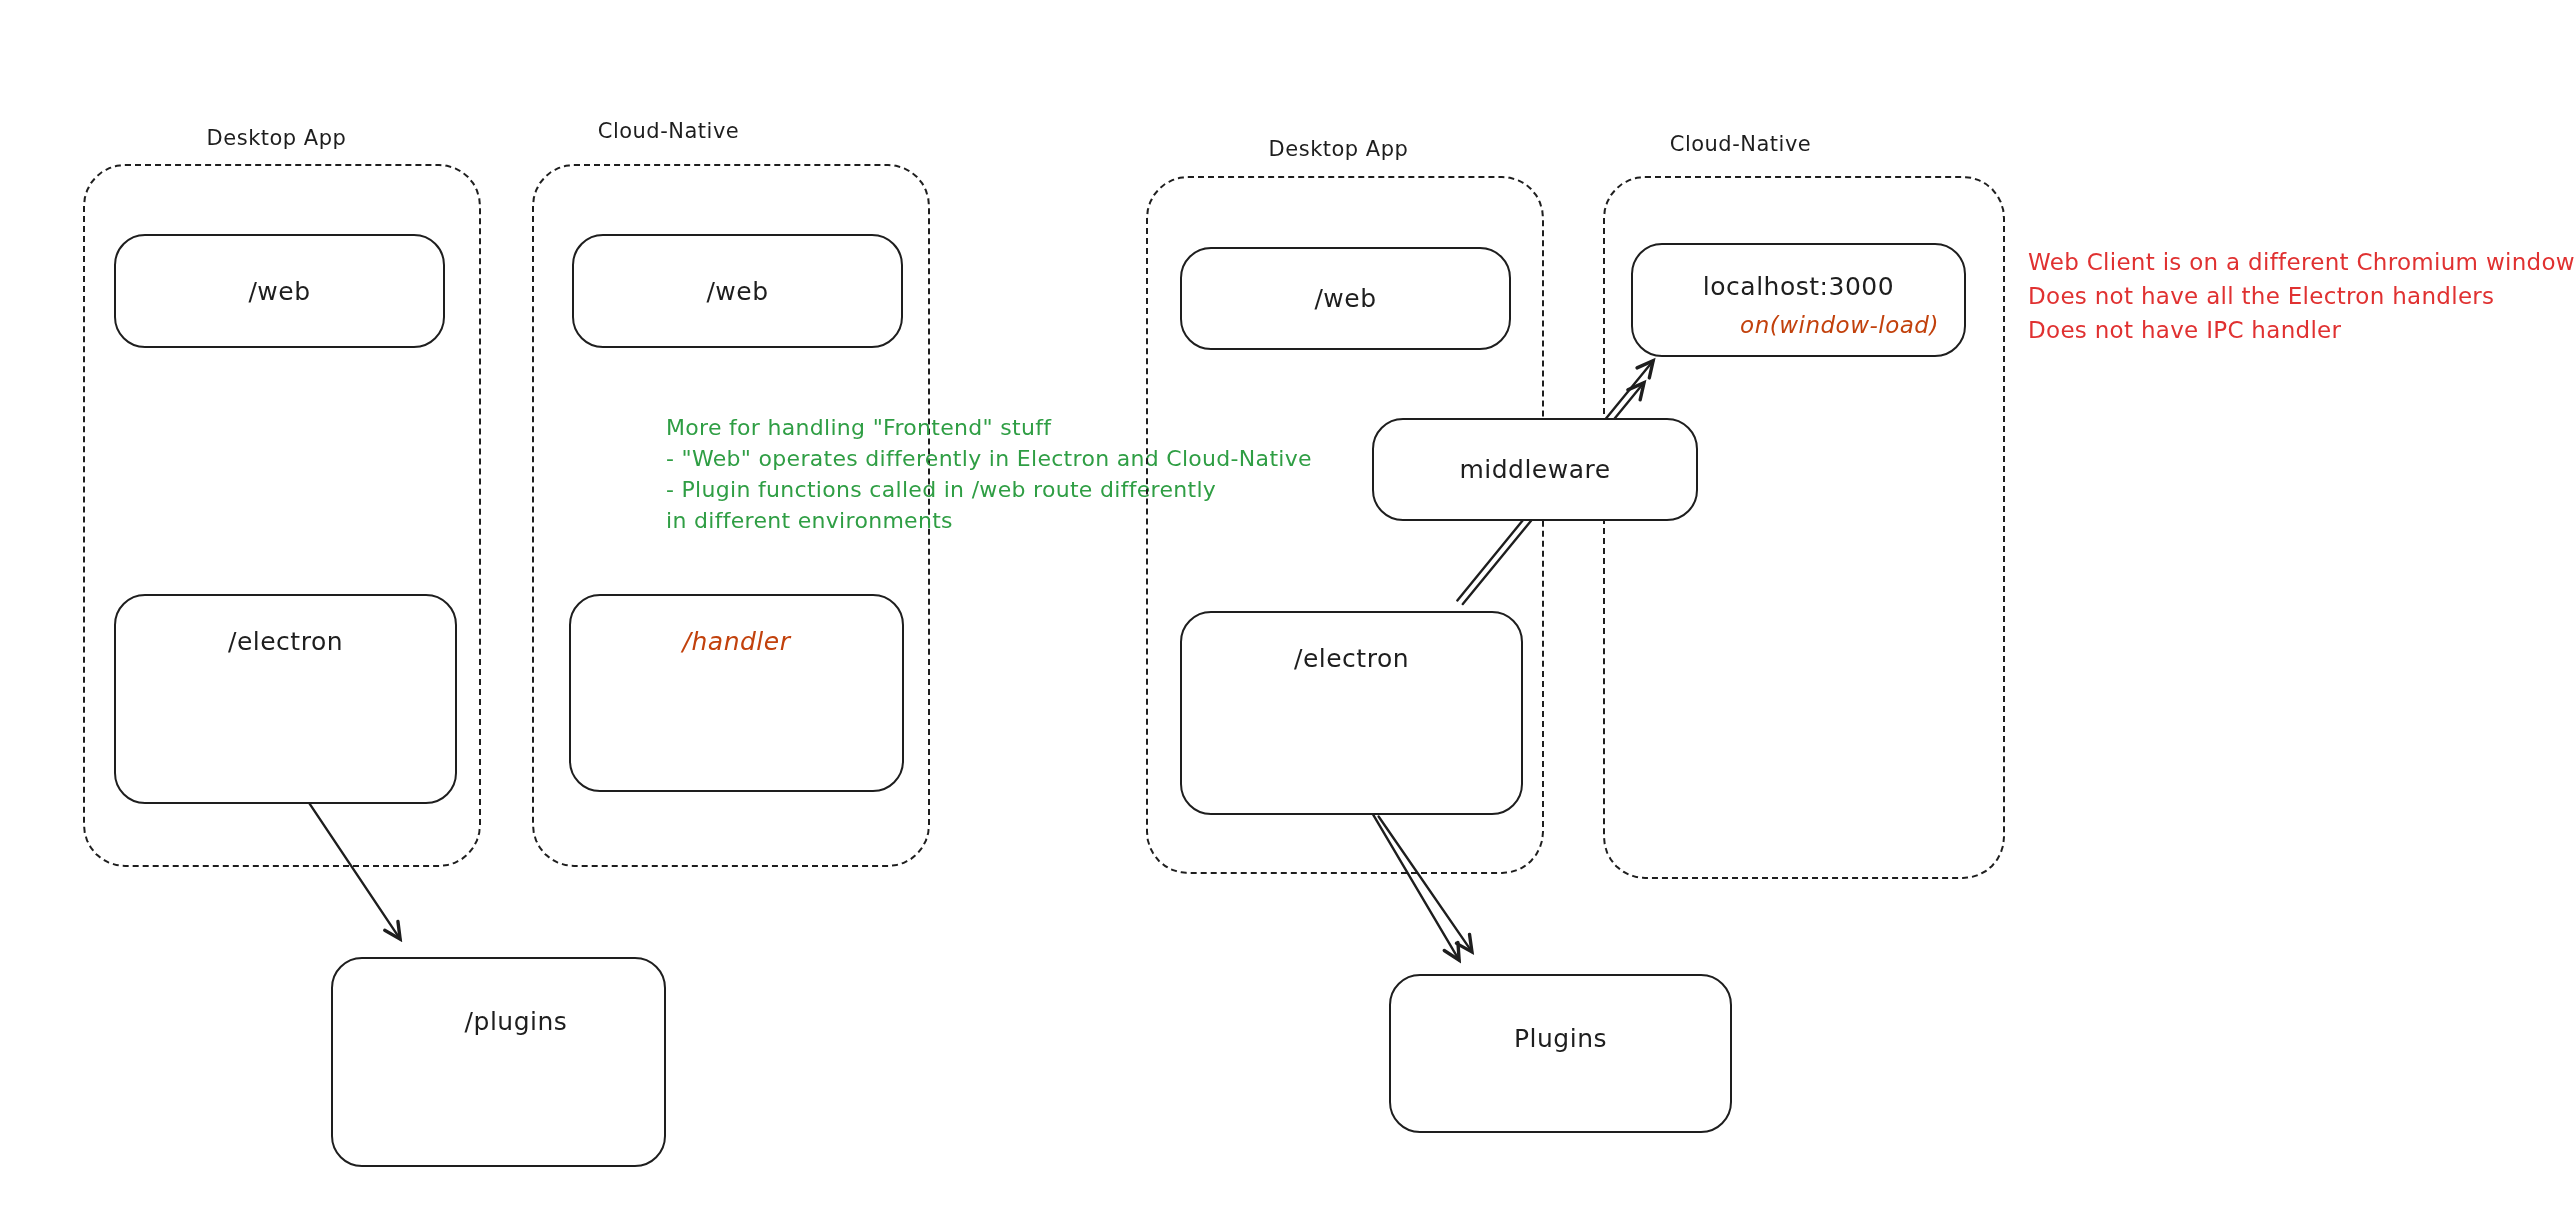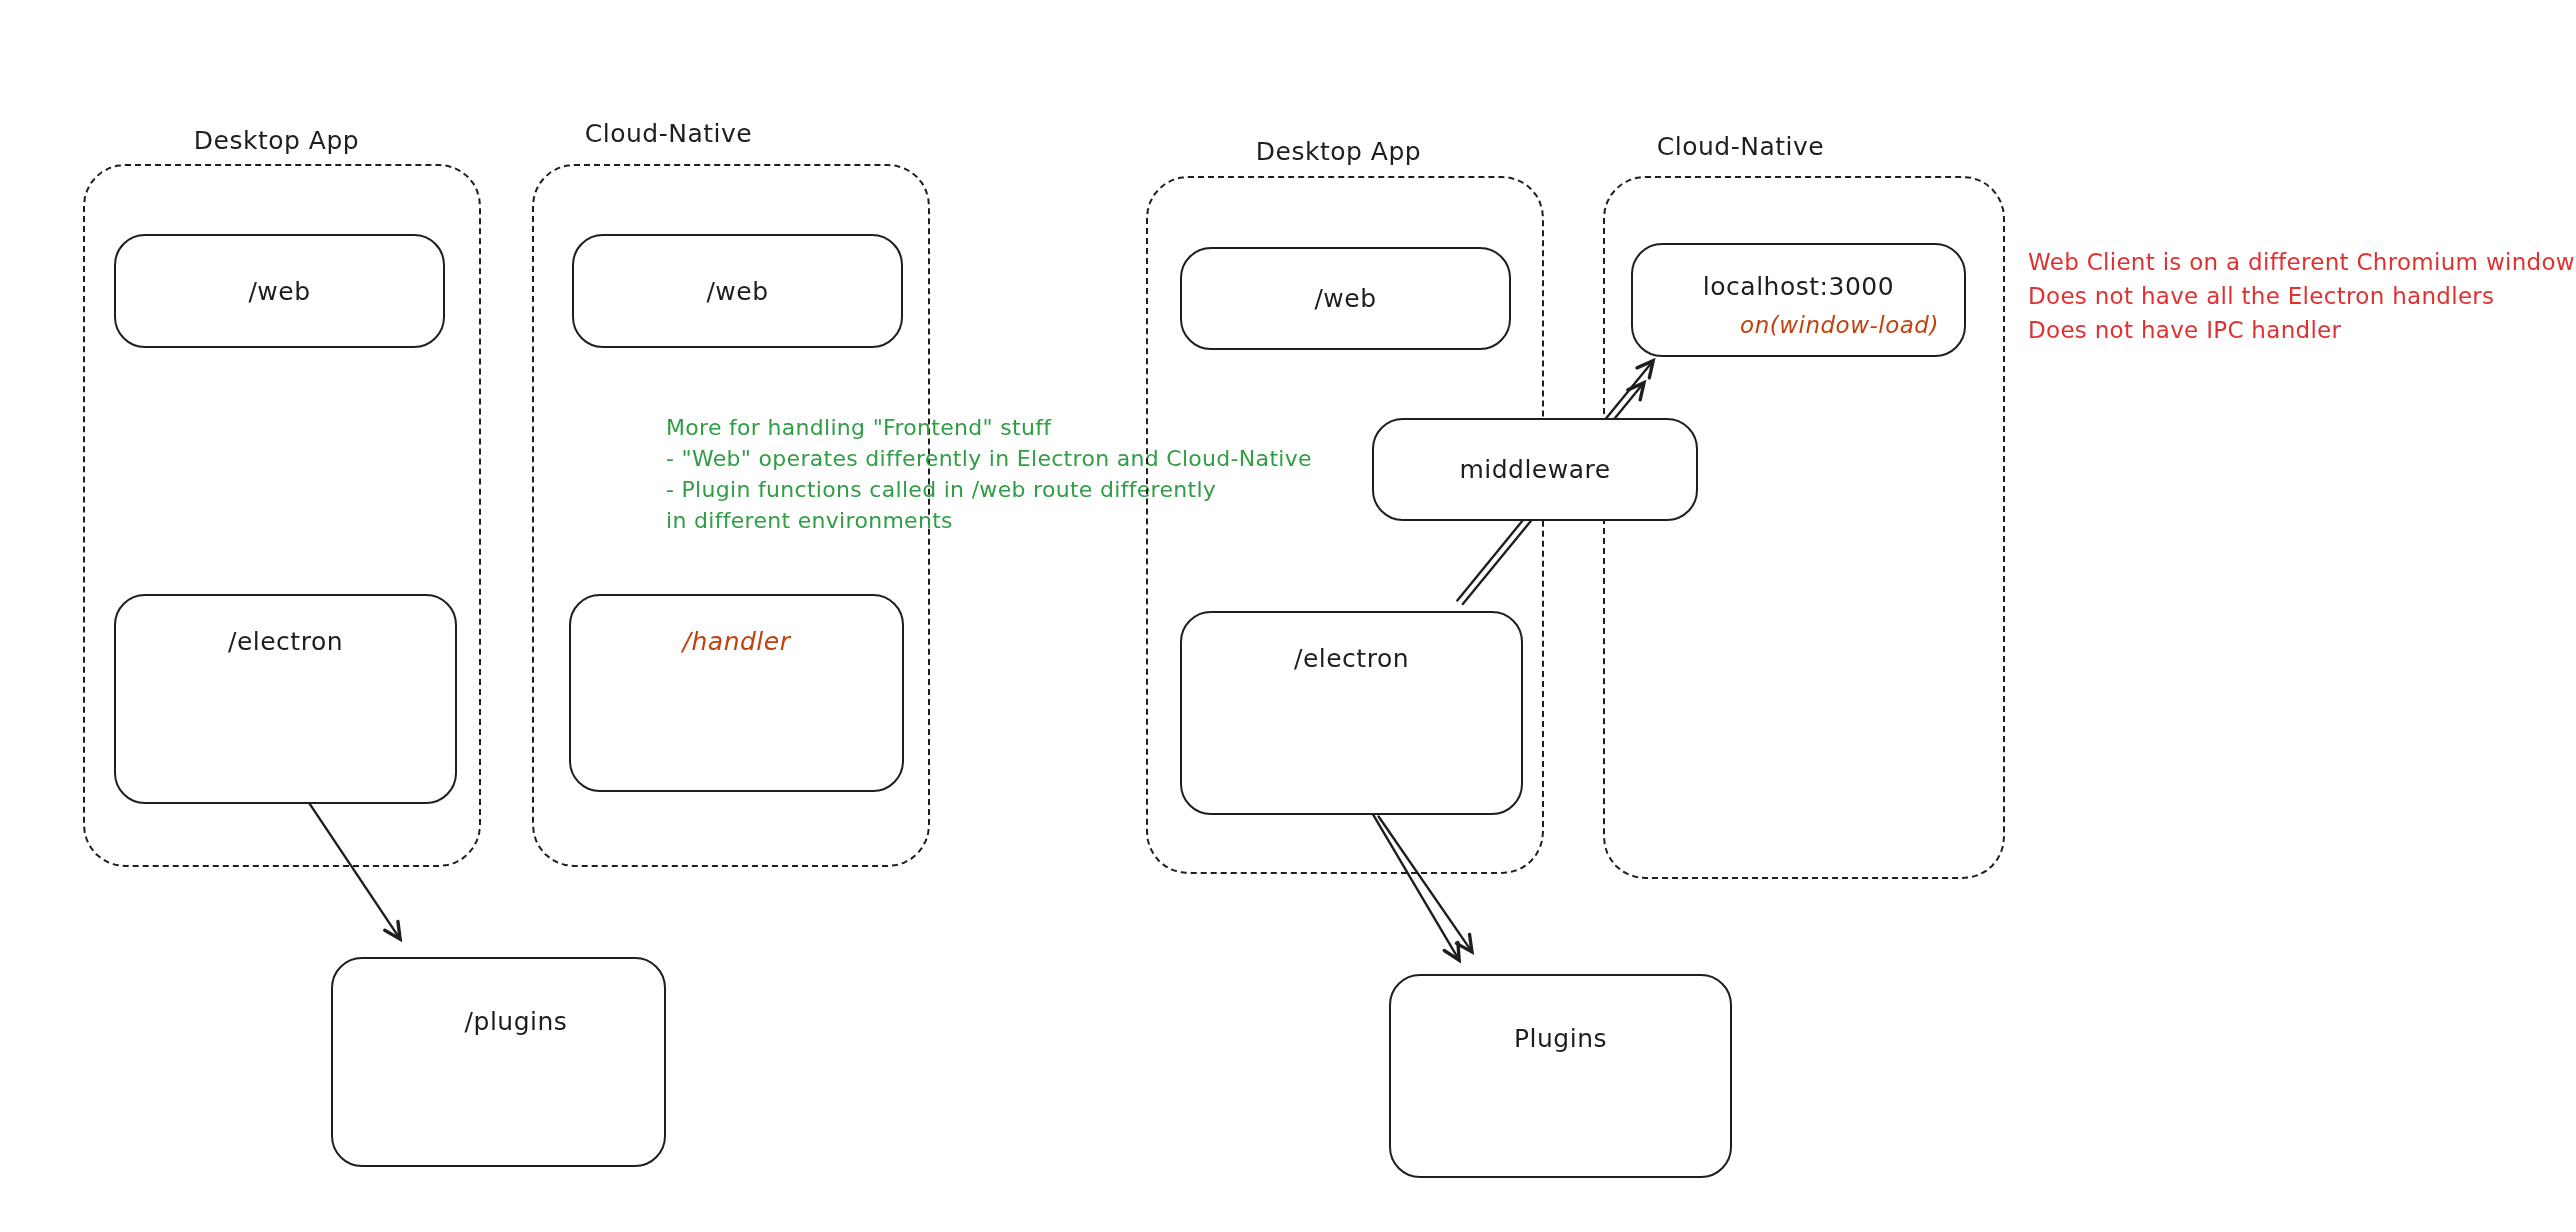--- a/index.html
+++ b/index.html
@@ -20,21 +20,21 @@
     pointer-events: none;
   }
   .arrow {
     stroke: #1e1e1e;
     stroke-width: 2.6;
     fill: none;
     stroke-linecap: round;
   }
   .group-title {
     position: absolute;
-    font-size: 25px;
+    font-size: 21px;
     text-align: center;
     white-space: nowrap;
     letter-spacing: 0.5px;
   }
   .dashed-container {
     position: absolute;
     border: 2.7px dashed #1e1e1e;
     border-radius: 42px;
     background: transparent;
   }
@@ -152,21 +152,21 @@
 
   <div class="node v-top pad-top-34" style="left:1180px; top:611px; width:343px; height:204px;">
     <span class="node-label">/electron</span>
   </div>
 
   <div class="node v-top pad-top-16" style="left:1631px; top:243px; width:335px; height:114px;">
     <span class="node-label">localhost:3000</span>
     <span class="sub-label red-text">on(window-load)</span>
   </div>
 
-  <div class="node v-top pad-top-52" style="left:1389px; top:974px; width:343px; height:204px;">
+  <div class="node v-top pad-top-52" style="left:1389px; top:974px; width:343px; height:159px;">
     <span class="node-label">Plugins</span>
   </div>
 
   <div class="note note-red" style="left:2028px; top:245px;">
     <div>Web Client is on a different Chromium window</div>
     <div>Does not have all the Electron handlers</div>
     <div>Does not have IPC handler</div>
   </div>
 
 </div>

